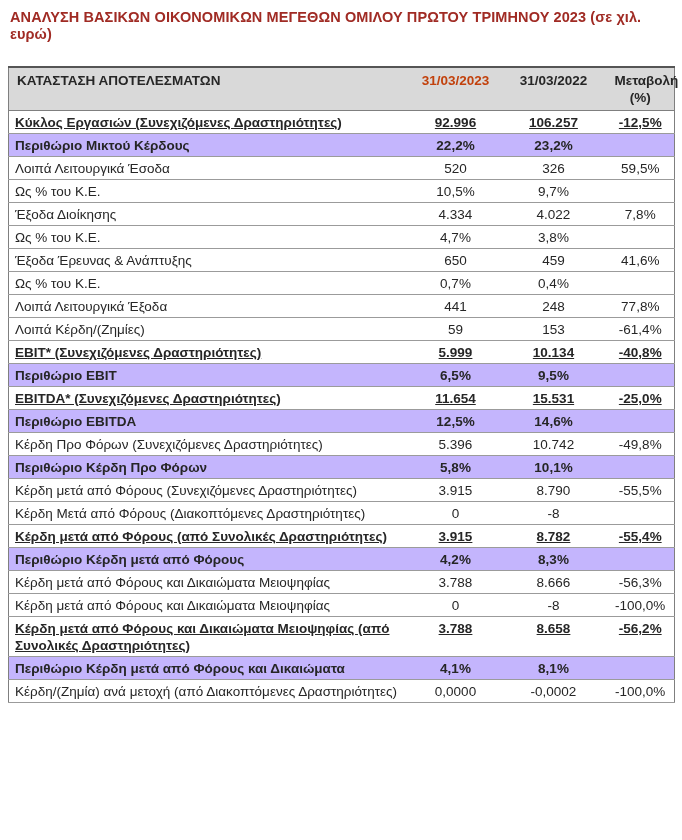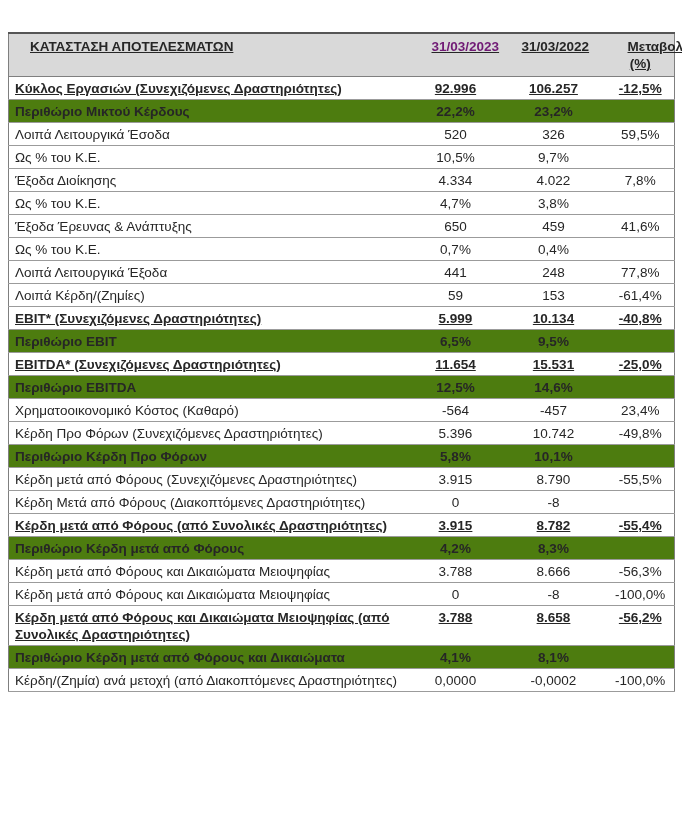--- a/index.html
+++ b/index.html
@@ -36,47 +36,47 @@
     border-right: 1px solid #7f7f7f;
     border-bottom: 1.5px solid #7f7f7f;
   }
   table.fin-table thead th {
     background: #D9D9D9;
     border-top: 2px solid #555555;
     border-bottom: 1.5px solid #7f7f7f;
     font-weight: bold;
     text-align: center;
     vertical-align: top;
-    padding: 4px 21px 3px;
+    padding: 4px 8px 3px;
     line-height: 17px;
     height: 43px;
-    text-decoration: underline;
   }
   table.fin-table thead th.label { text-align: left; }
-  table.fin-table thead th .hdr-2023 { color: #701a75; }
+  table.fin-table thead th .hdr-2023 { color: #c2410c; }
   table.fin-table td {
     border-bottom: 1px solid #9b9b9b;
     padding: 3px 6px 2px;
     line-height: 17px;
     vertical-align: top;
   }
   table.fin-table td.label { text-align: left; }
   table.fin-table td.num { text-align: center; }
   tr.bold td { font-weight: bold; text-decoration: underline; }
-  tr.margin td { font-weight: bold; background: #4d7c0f; }
+  tr.margin td { font-weight: bold; background: #c4b5fd; }
   col.c-label  { width: 402px; }
   col.c-2023   { width: 90px; }
   col.c-2022   { width: 106px; }
   col.c-change { width: 68px; }
   .line2 { display: block; }
 </style>
 </head>
 <body>
 
 <div class="page">
+  <div class="doc-title">ΑΝΑΛΥΣΗ ΒΑΣΙΚΩΝ ΟΙΚΟΝΟΜΙΚΩΝ ΜΕΓΕΘΩΝ ΟΜΙΛΟΥ ΠΡΩΤΟΥ ΤΡΙΜΗΝΟΥ 2023 (σε χιλ. ευρώ)</div>
 
   <table class="fin-table">
     <colgroup>
       <col class="c-label">
       <col class="c-2023">
       <col class="c-2022">
       <col class="c-change">
     </colgroup>
     <thead>
       <tr>
@@ -170,26 +170,20 @@
           <td class="num">15.531</td>
           <td class="num">-25,0%</td>
         </tr>
         <tr class="margin">
           <td class="label">Περιθώριο EBITDA</td>
           <td class="num">12,5%</td>
           <td class="num">14,6%</td>
           <td class="num"></td>
         </tr>
         <tr class="plain">
-          <td class="label">Χρηματοοικονομικό Κόστος (Καθαρό)</td>
-          <td class="num">-564</td>
-          <td class="num">-457</td>
-          <td class="num">23,4%</td>
-        </tr>
-        <tr class="plain">
           <td class="label">Κέρδη Προ Φόρων  (Συνεχιζόμενες Δραστηριότητες)</td>
           <td class="num">5.396</td>
           <td class="num">10.742</td>
           <td class="num">-49,8%</td>
         </tr>
         <tr class="margin">
           <td class="label">Περιθώριο  Κέρδη Προ Φόρων</td>
           <td class="num">5,8%</td>
           <td class="num">10,1%</td>
           <td class="num"></td>

